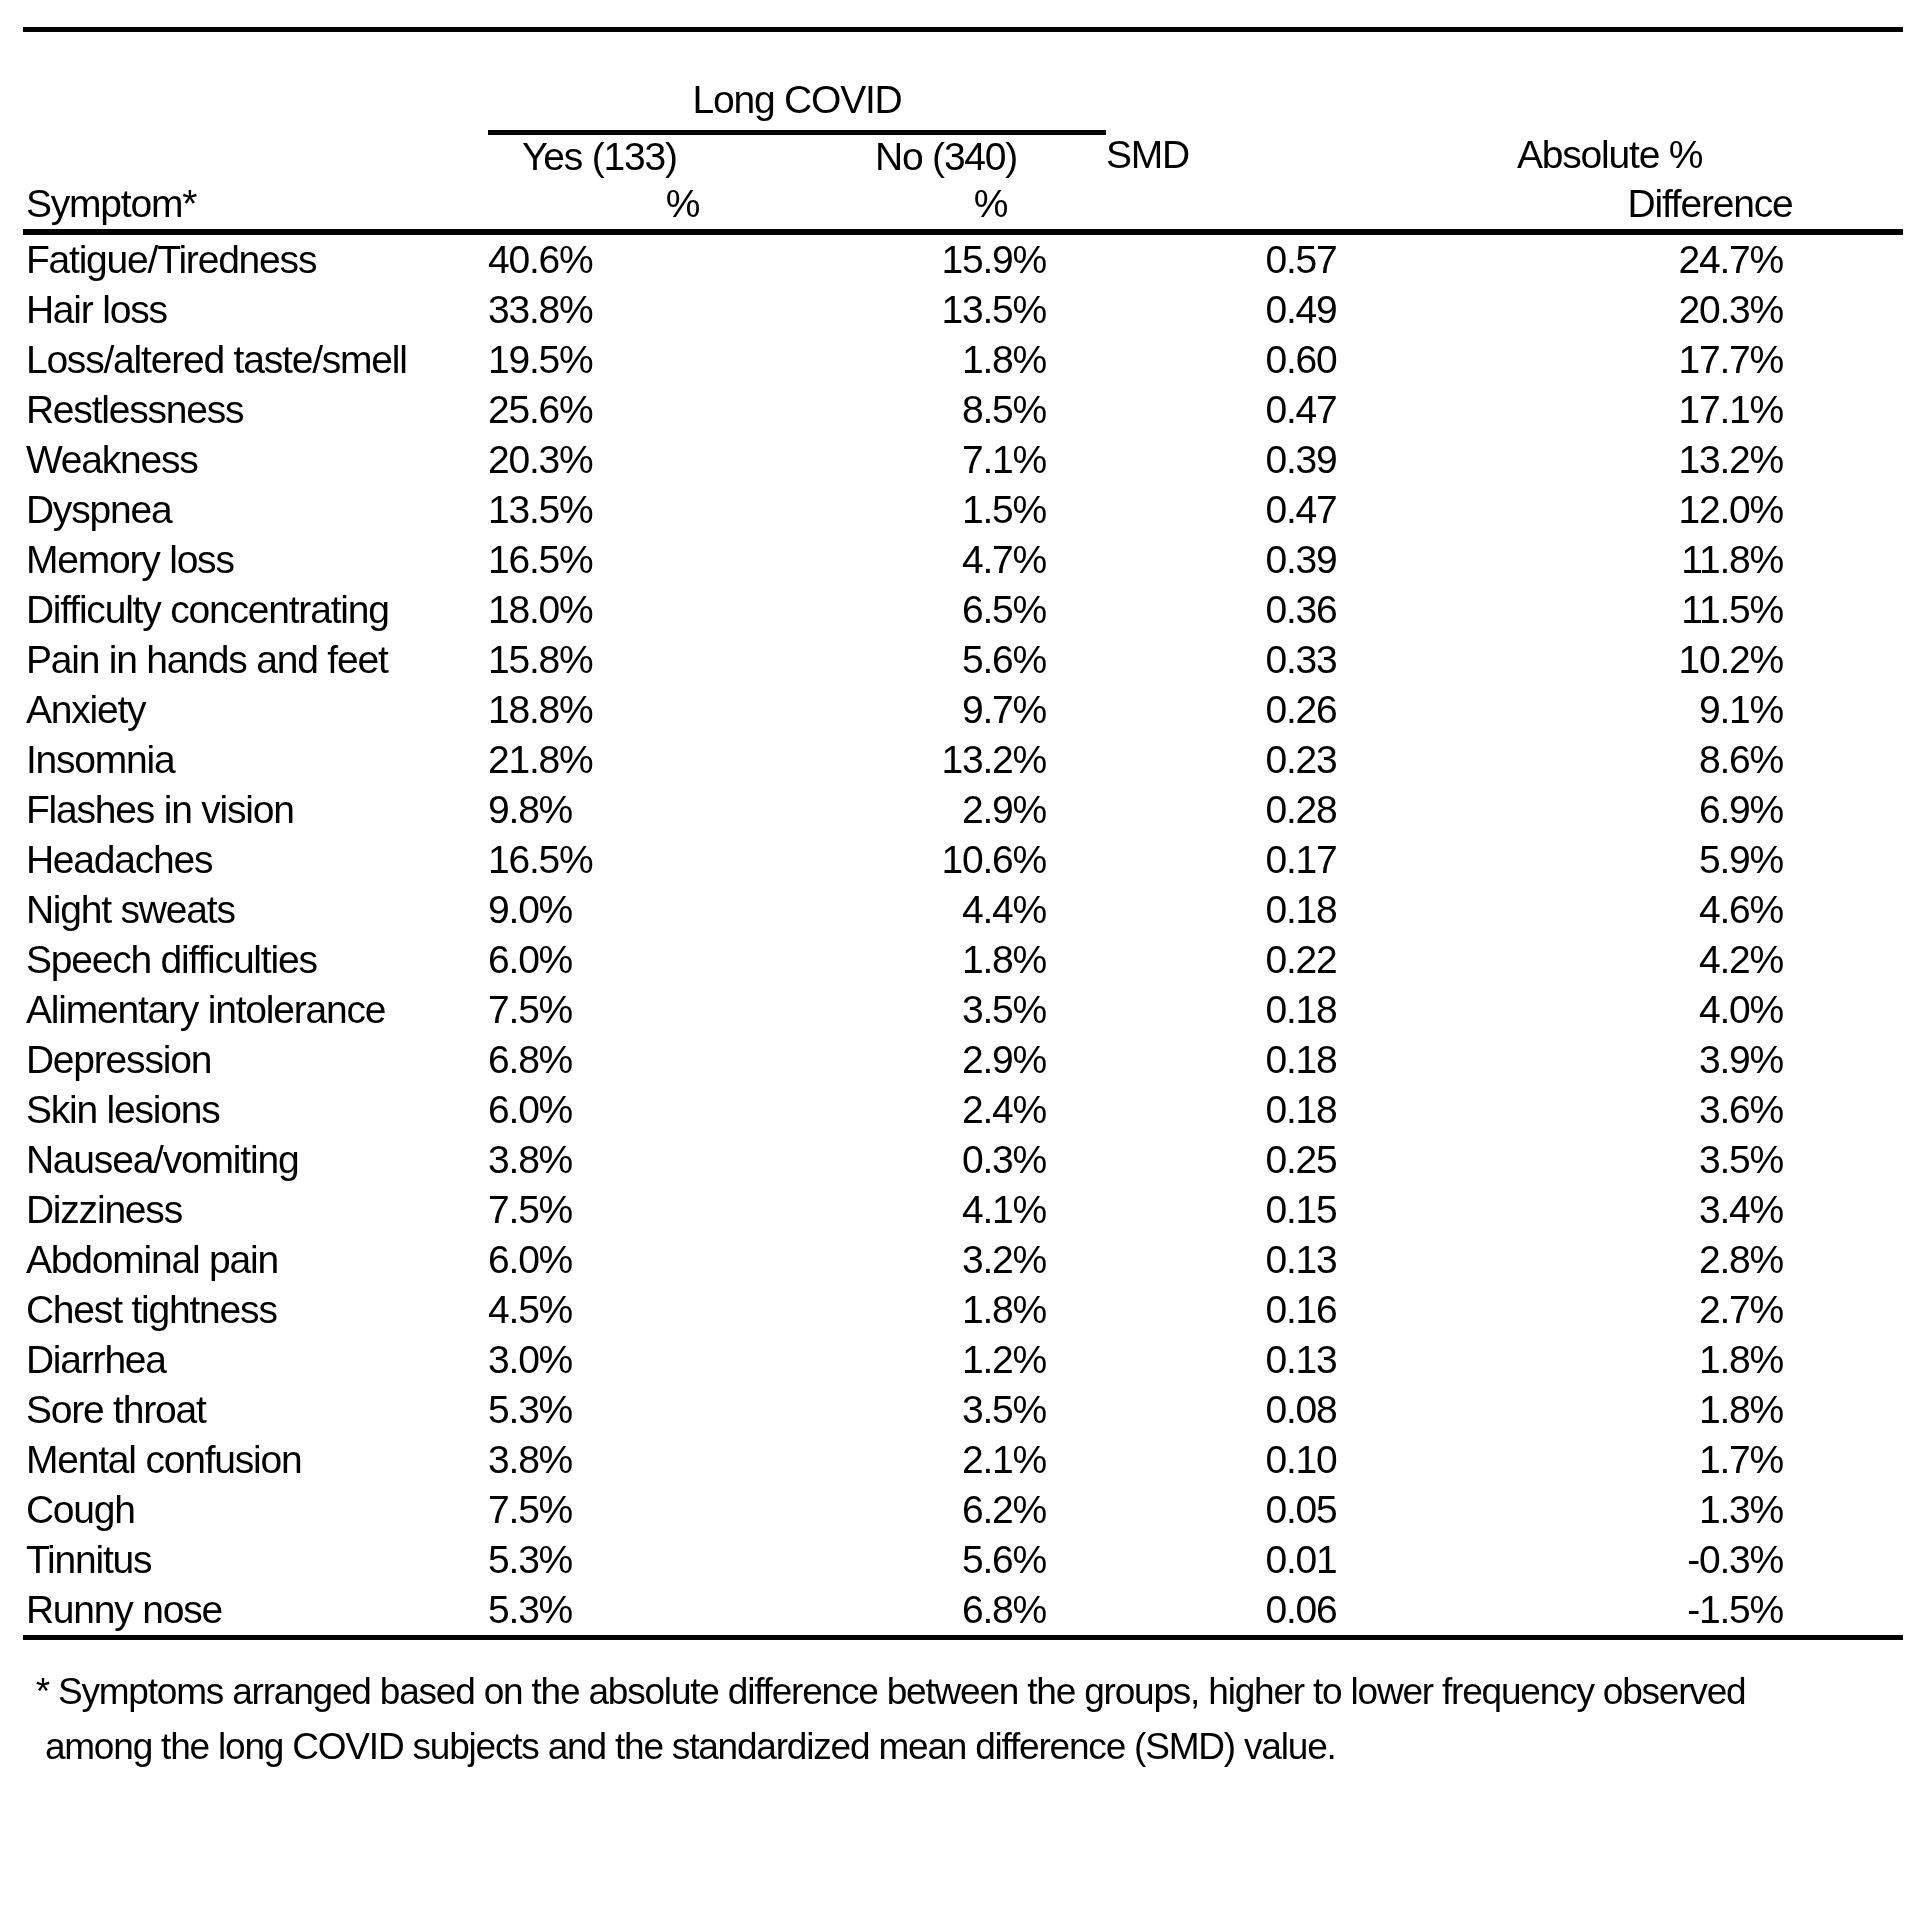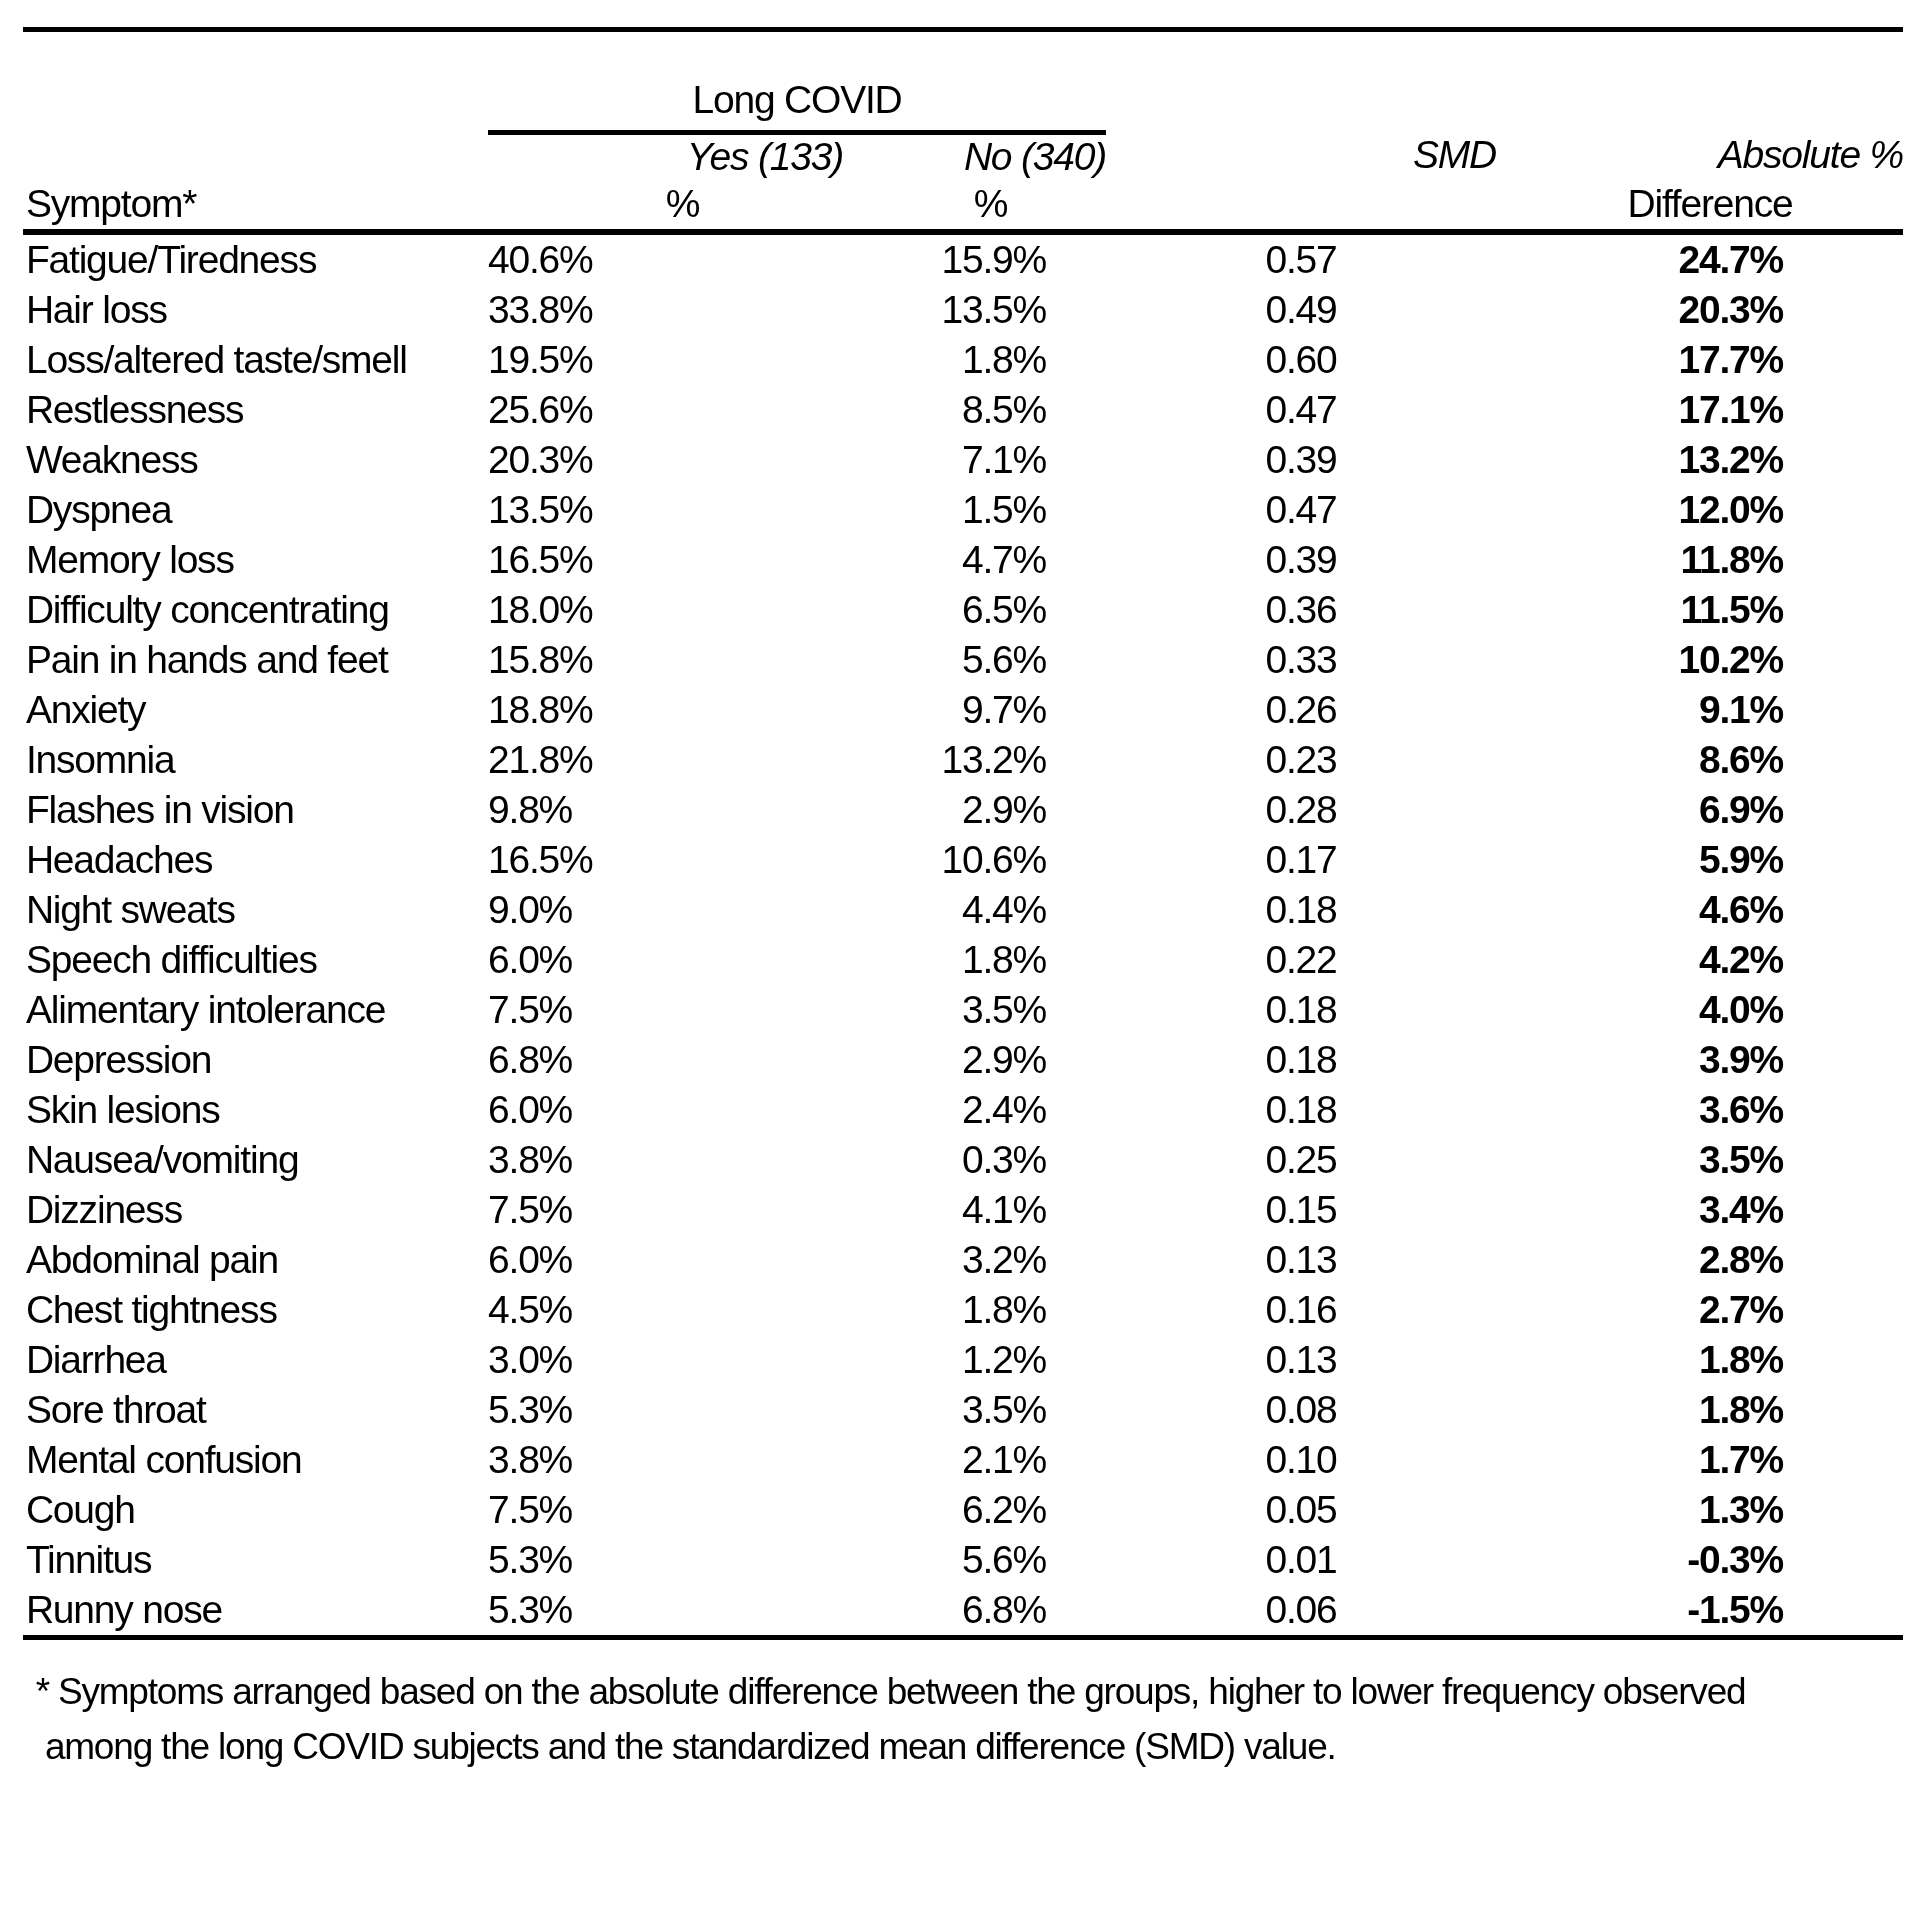--- a/index.html
+++ b/index.html
@@ -36,22 +36,21 @@
     vertical-align: bottom;
     padding-bottom: 8px;
   }
   td.spanner-cell {
     text-align: center;
     border-bottom: 5.2px solid #000;
   }
   tr.h1 td {
     height: 43px;
     vertical-align: middle;
-    text-align: right;
-    font-style: italic;
+    text-align: left;
   }
   tr.h2 td {
     height: 50px;
     vertical-align: middle;
     text-align: center;
     border-bottom: 6.4px solid #000;
   }
   tr.h2 td.sym-h {
     text-align: left;
     padding-left: 2.9px;
@@ -61,21 +60,21 @@
   td.abs-h { padding-left: 21px; }
   
   tbody td {
     height: 50px;
     vertical-align: middle;
   }
   td.col-sym { text-align: left;  padding-left: 2.9px; }
   td.col-yes { text-align: left; padding-right: 90px; }
   td.col-no  { text-align: right; padding-right: 60px; }
   td.col-smd { text-align: center; }
-  td.col-abs { text-align: right; padding-right: 120px; font-weight: bold; }
+  td.col-abs { text-align: right; padding-right: 120px; }
   tbody tr:last-child td { border-bottom: 5.8px solid #000; }
   
   .footnote {
     margin: 24px 0 0 12.7px;
     font-size: 37px;
     letter-spacing: -1.2px;
     line-height: 55px;
     white-space: nowrap;
   }
   .footnote .l2 { padding-left: 9.2px; }

